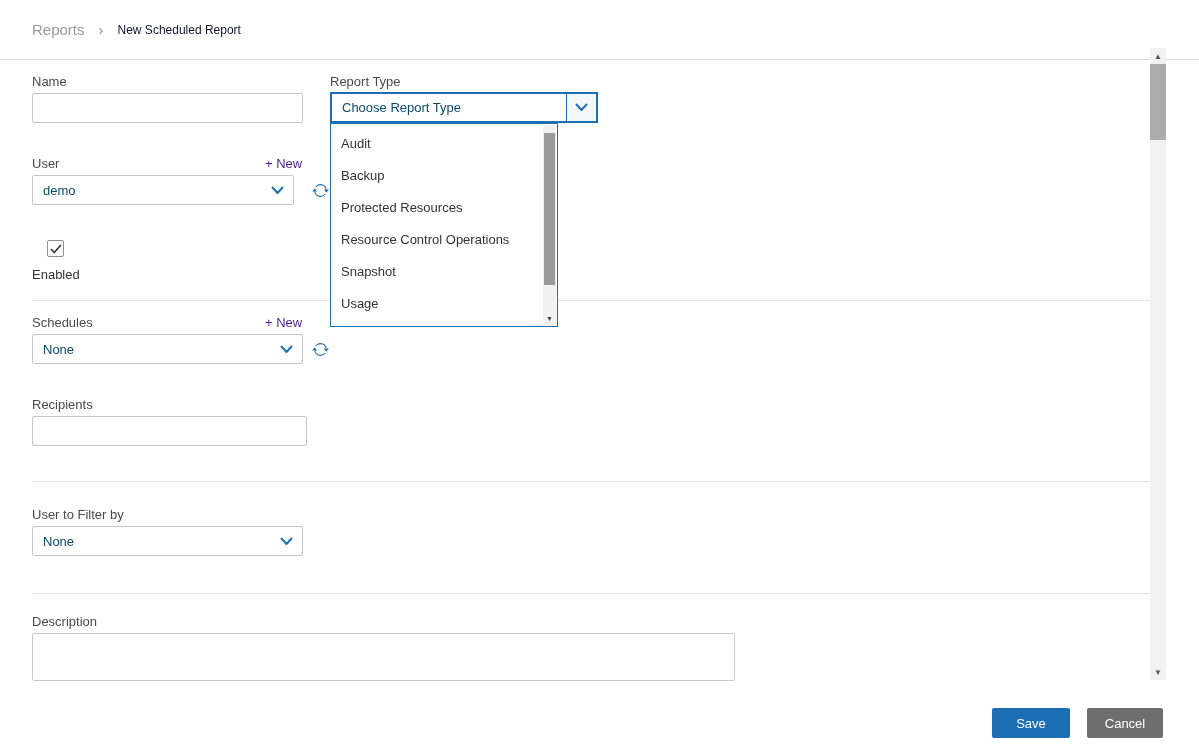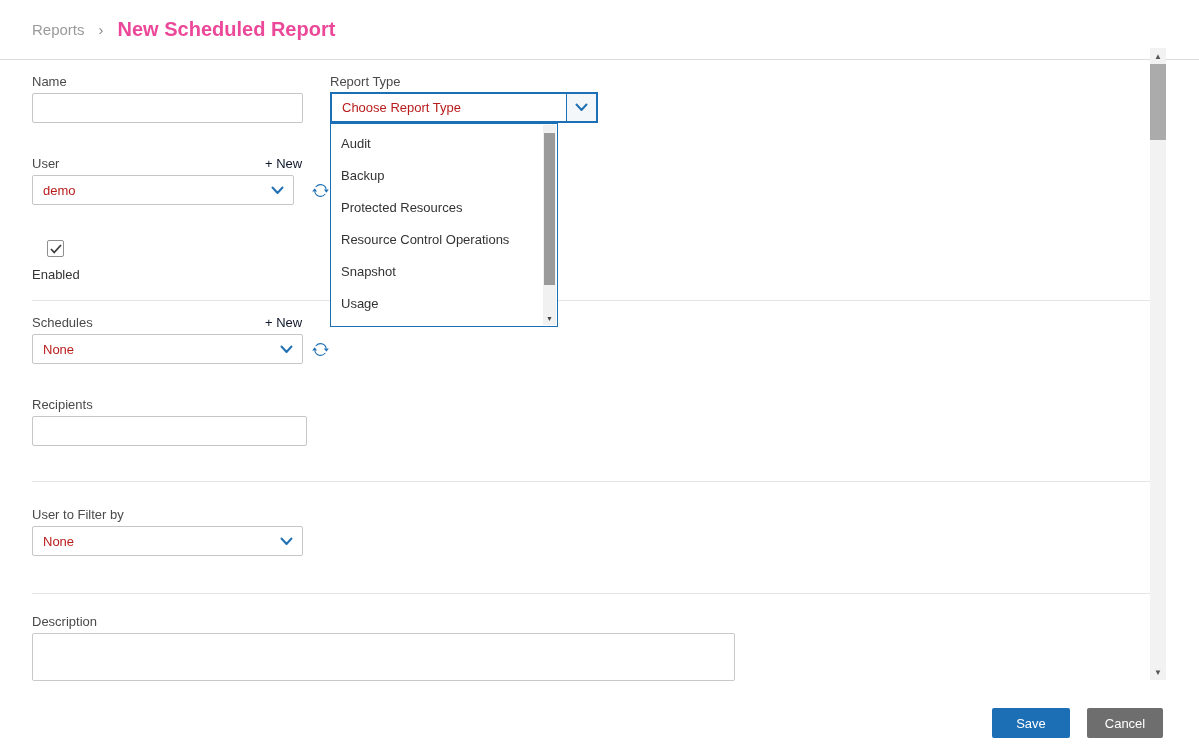--- a/index.html
+++ b/index.html
@@ -5,34 +5,34 @@
   * { margin:0; padding:0; }
   body { background:#fff; font-family:"Liberation Sans", sans-serif; }
   .page { position:relative; width:1199px; height:752px; background:#fff; overflow:hidden; }
 
   
   .breadcrumb { position:absolute; left:0; top:0; width:100%; height:60px;
     border-bottom:1px solid #dcdcdc; display:flex; align-items:center;
     padding-left:32px; box-sizing:border-box; gap:14px; }
   .bc-parent { color:#9a9a9a; font-size:15px; cursor:pointer; }
   .bc-sep { color:#8a8a8a; font-size:15px; }
-  .bc-current { color:#ec4899; font-size:20px;font-weight:bold; }
+  .bc-current { color:#0f172a; font-size:12px; }
 
   .label { position:absolute; font-size:13px; color:#4a4a4a; }
-  .newlink { position:absolute; font-size:13px; color:#0f172a; cursor:pointer; }
+  .newlink { position:absolute; font-size:13px; color:#4c1d95; cursor:pointer; }
 
   .tinput { position:absolute; box-sizing:border-box; border:1px solid #c6c6c6;
     border-radius:2px; height:30px; padding:0 8px; font-size:13px; color:#333;
     font-family:inherit; outline:none; background:#fff; }
 
   .select { position:absolute; box-sizing:border-box; height:30px;
     border:1px solid #c6c6c6; border-radius:2px; background:#fff;
     display:flex; align-items:center; justify-content:space-between;
     padding:0 9px 0 10px; cursor:pointer; }
-  .sel-text { font-size:13px; color:#b91c1c; white-space:nowrap; }
+  .sel-text { font-size:13px; color:#0c4a6e; white-space:nowrap; }
   .chev { display:flex; align-items:center; }
 
   .select.open { border:2px solid #1d6fb5; height:31px; padding:0; border-radius:0; }
   .open .sel-text { padding-left:10px; }
   .chev-box { width:30px; height:100%; display:flex; align-items:center;
     justify-content:center; border-left:1px solid #1d6fb5; background:#f3f7fa; box-sizing:border-box; }
 
   .refresh { position:absolute; width:17px; height:17px; cursor:pointer; }
 
   .checkbox-row { position:absolute; display:flex; align-items:center; gap:10px; }

